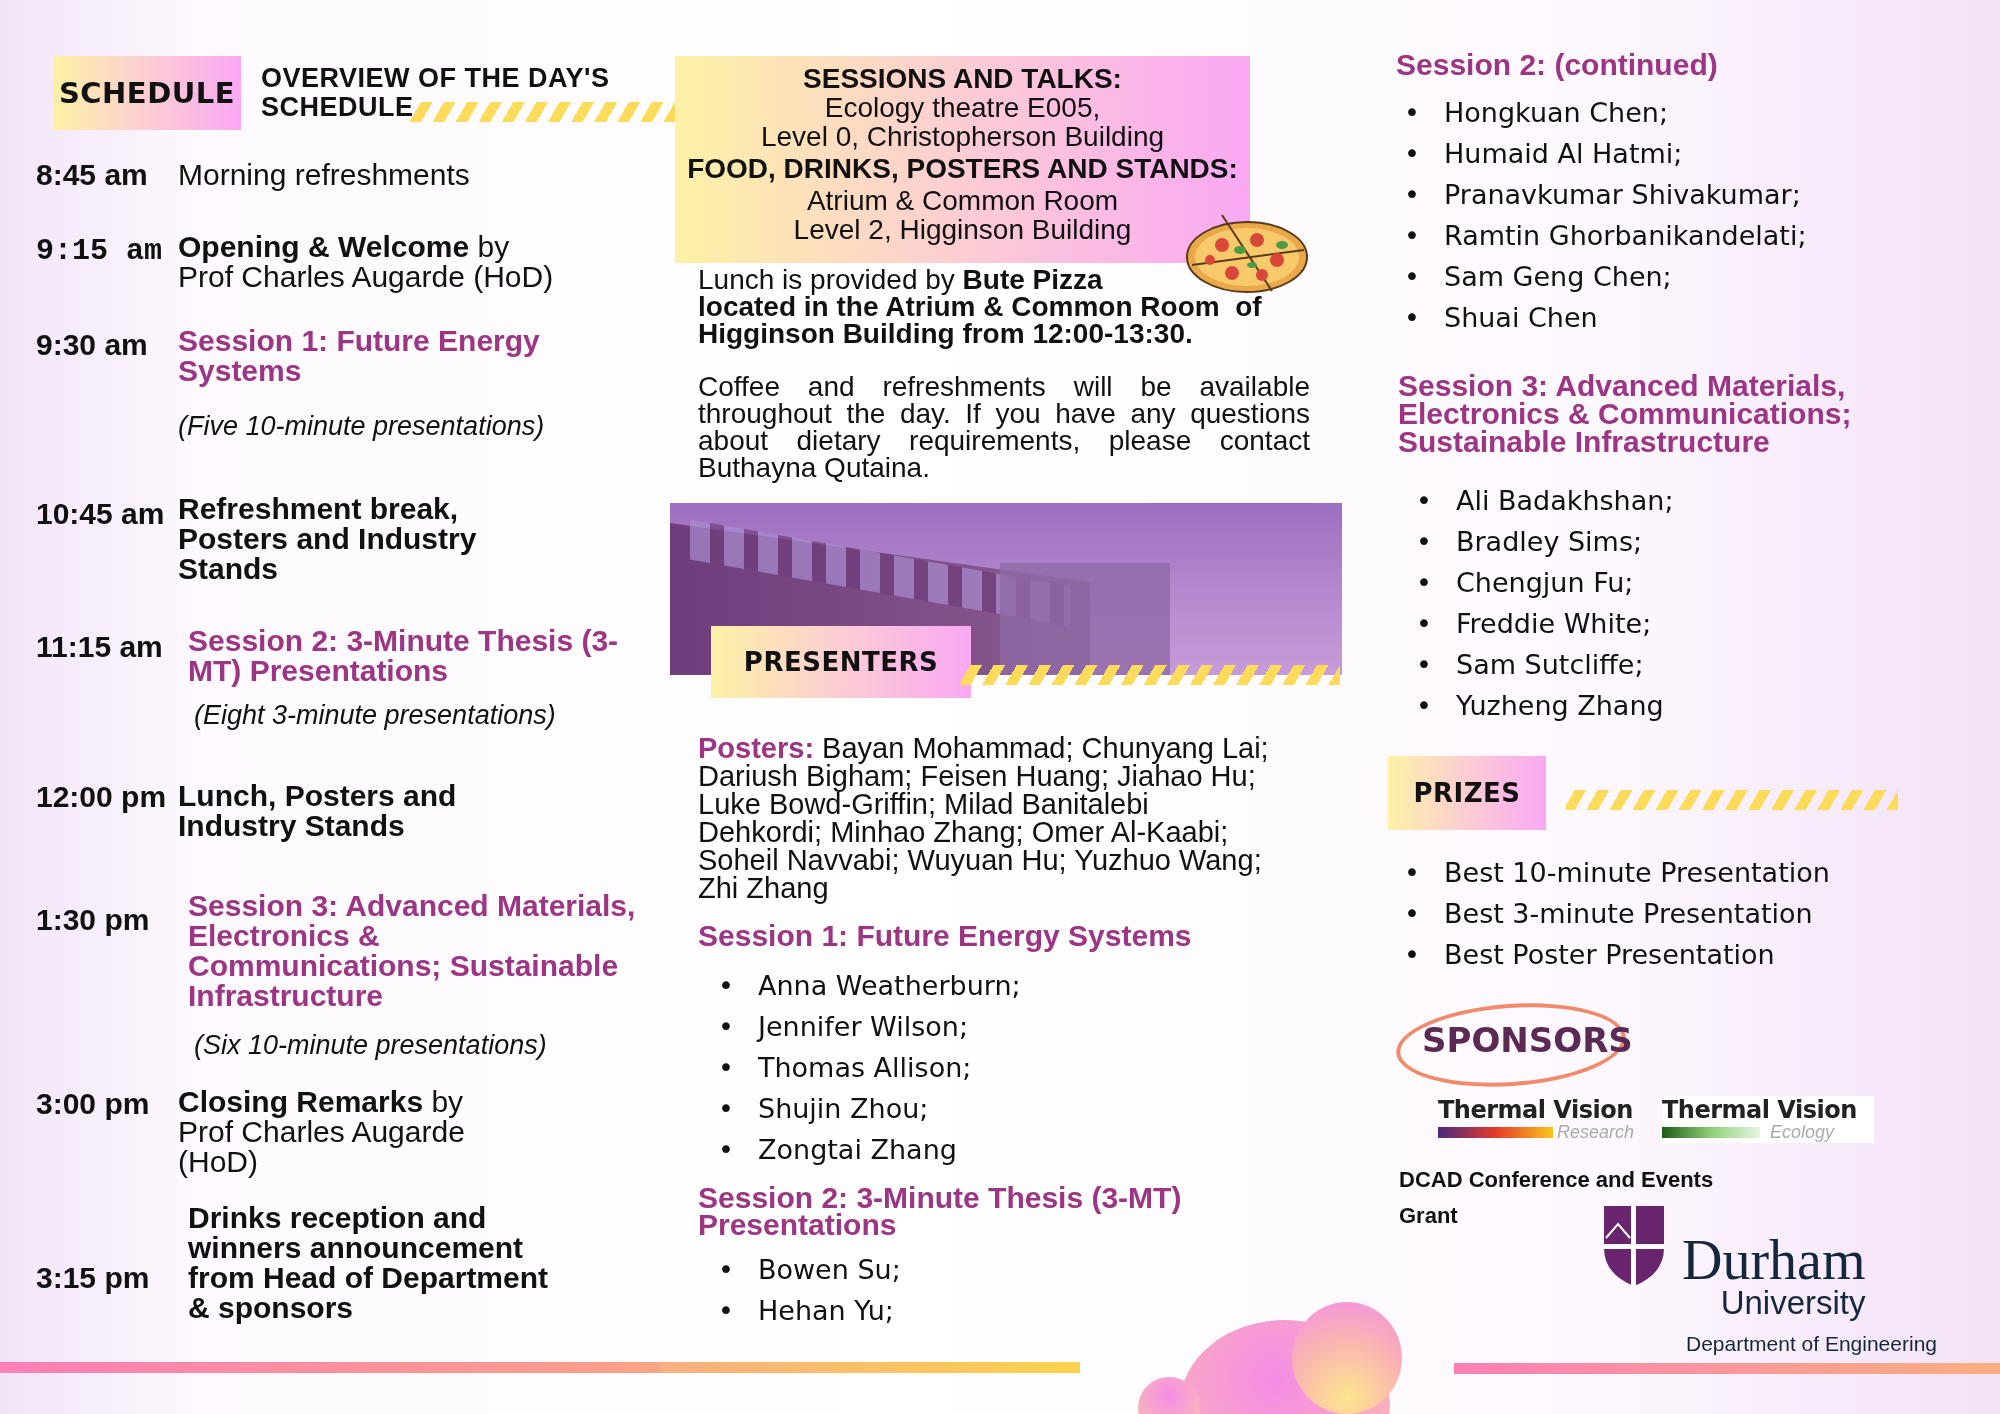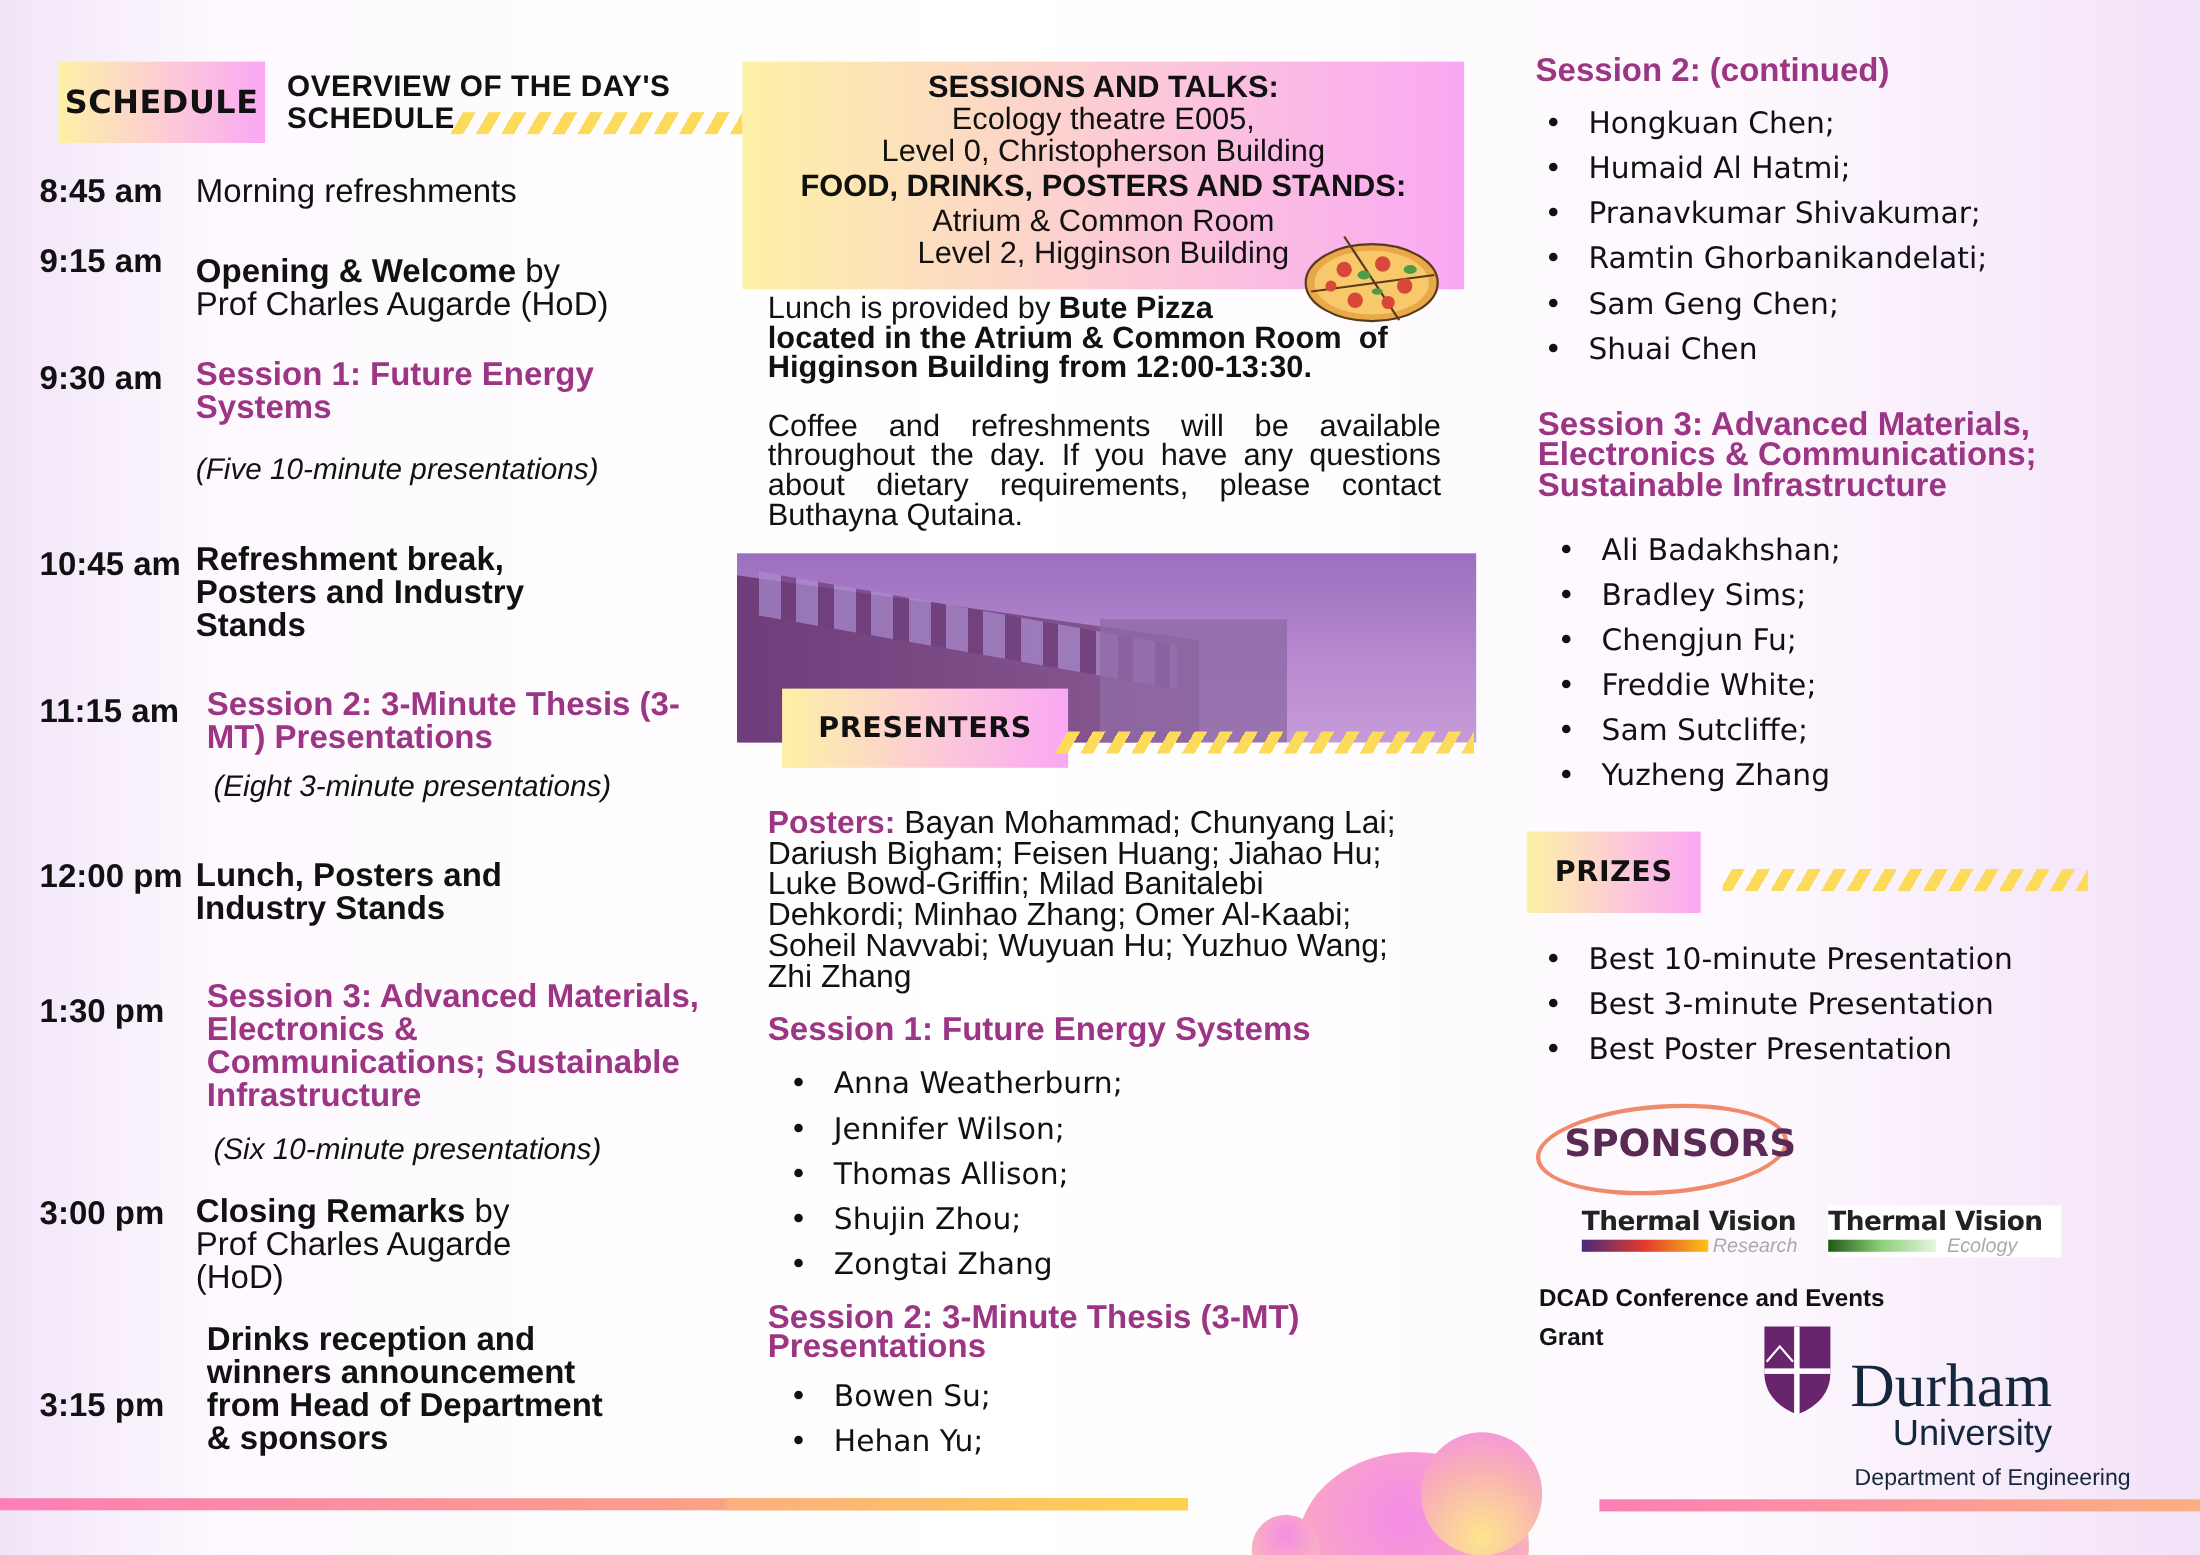--- a/index.html
+++ b/index.html
@@ -35,21 +35,21 @@
 <div class="tag" style="left:53px;top:56px;width:188px;height:74px;font-size:29px;">SCHEDULE</div>
 <div class="abs" style="left:261px;top:64px;font-family:'Liberation Sans Narrow','Liberation Sans',sans-serif;font-weight:bold;font-size:27px;line-height:29px;letter-spacing:0.5px;">
   <div>OVERVIEW OF THE DAY'S</div>
   <div>SCHEDULE</div>
 </div>
 <div class="stripes" style="left:410px;top:102px;width:265px;"></div>
 
 <div class="time" style="top:158px;">8:45 am</div>
 <div class="ev" style="top:160px;">Morning refreshments</div>
 
-<div class="time" style="top:221px;">9:15 am</div>
+<div class="time" style="top:234px;font-family:Liberation Mono, monospace;">9:15 am</div>
 <div class="ev" style="top:232px;">
   <div><b>Opening &amp; Welcome</b><span> by</span></div>
   <div>Prof Charles Augarde (HoD)</div>
 </div>
 
 <div class="time" style="top:328px;">9:30 am</div>
 <div class="ev purple" style="top:326px;">
   <div>Session 1: Future Energy</div>
   <div>Systems</div>
 </div>
@@ -94,21 +94,21 @@
 <div class="time" style="top:1213px;margin-top:48px;">3:15 pm</div>
 <div class="ev" style="top:1203px;left:188px;font-weight:bold;">
   <div>Drinks reception and</div>
   <div>winners announcement</div>
   <div>from Head of Department</div>
   <div>&amp; sponsors</div>
 </div>
 
 <div class="abs" style="left:0;top:1362px;width:1080px;height:11px;background:linear-gradient(90deg,#fc7fb6 0%,#fb9d8c 55%,#fdd24e 100%);"></div>
 
-<div class="abs" style="left:675px;top:56px;width:656px;height:207px;background:linear-gradient(90deg,#fdf1a6 0%,#fcc9d8 55%,#f9a8f3 100%);text-align:center;font-size:28px;line-height:29px;">
+<div class="abs" style="left:675px;top:56px;width:575px;height:207px;background:linear-gradient(90deg,#fdf1a6 0%,#fcc9d8 55%,#f9a8f3 100%);text-align:center;font-size:28px;line-height:29px;">
   <div style="font-family:'Liberation Sans Narrow','Liberation Sans',sans-serif;font-weight:bold;margin-top:8px;">SESSIONS AND TALKS:</div>
   <div>Ecology theatre E005,</div>
   <div>Level 0, Christopherson Building</div>
   <div style="font-family:'Liberation Sans Narrow','Liberation Sans',sans-serif;font-weight:bold;margin-top:3px;margin-bottom:3px;">FOOD, DRINKS, POSTERS AND STANDS:</div>
   <div>Atrium &amp; Common Room</div>
   <div>Level 2, Higginson Building</div>
 </div>
 
 <svg class="abs" style="left:1182px;top:205px;" width="130" height="90" viewBox="0 0 130 90">
   <ellipse cx="65" cy="52" rx="60" ry="35" fill="#e9a94b" stroke="#5a3a1a" stroke-width="2"></ellipse>

